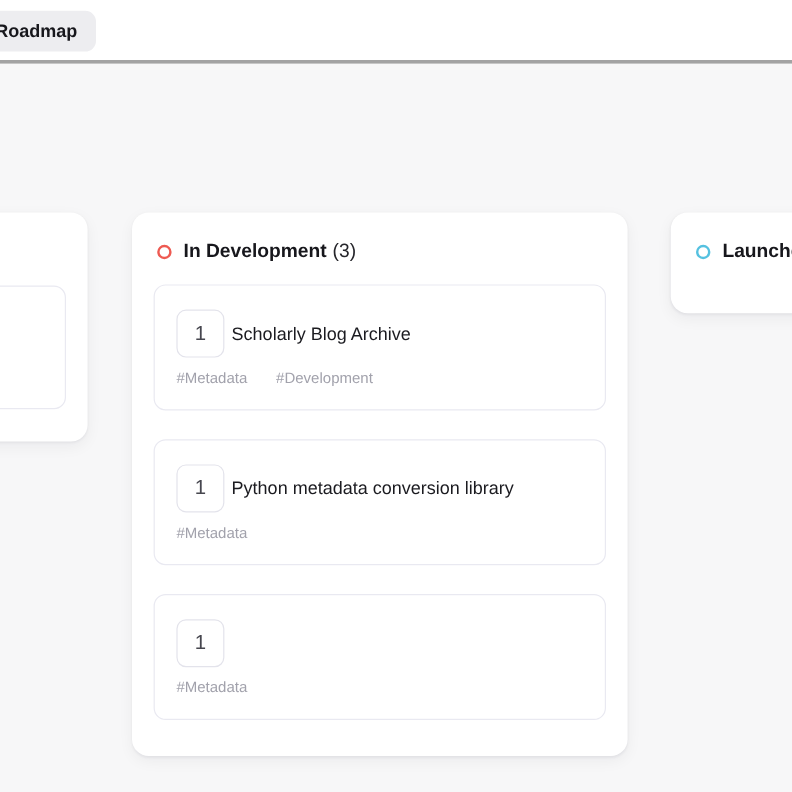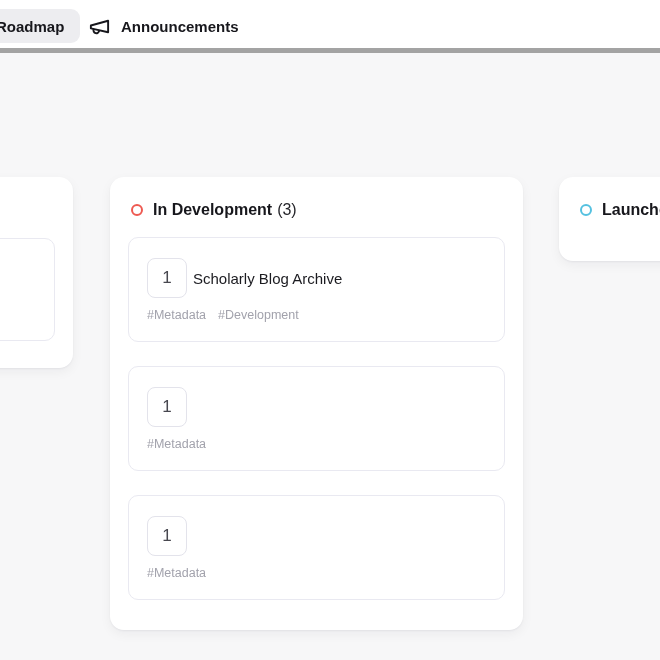--- a/index.html
+++ b/index.html
@@ -9,21 +9,21 @@
     background:#f7f7f8;
     font-family:"Liberation Sans", sans-serif;
     color:#17171c;
   }
 
   
   .topnav {
     position:absolute; top:0; left:0;
     width:660px; height:53px;
     background:#ffffff;
-    border-bottom:5px solid #a3a3a3;
+    border-bottom:3px solid #a3a3a3;
   }
   .tab-pill {
     position:absolute; left:-20px; top:9px;
     height:34px; padding:0 16px;
     background:#ededf0; border-radius:9px;
     display:flex; align-items:center;
     font-size:15px; font-weight:700; color:#17171c;
     white-space:nowrap; cursor:pointer;
   }
   .nav-item {
@@ -85,40 +85,31 @@
     font-size:17px; color:#47474f;
     cursor:pointer;
   }
   .card-title {
     margin-left:6px;
     font-size:15px; font-weight:400; color:#1b1b20;
     white-space:nowrap;
   }
   .card-tags {
     margin-top:10px; margin-left:0;
-    display:flex; gap:12px;
+    display:flex; gap:24px;
     font-size:12.5px; color:#a2a2ac;
     white-space:nowrap;
   }
 </style>
 </head>
 <body>
 
 <div class="topnav">
   <div class="tab-pill">
     <span>Roadmap</span>
-  </div>
-  <div class="nav-item">
-    <span>
-      <svg width="23" height="23" viewBox="0 0 24 24" fill="none" stroke="#17171c" stroke-width="2" stroke-linecap="round" stroke-linejoin="round">
-        <path d="m3 11 18-5v12L3 14v-3z"></path>
-        <path d="M11.6 16.8a3 3 0 1 1-5.8-1.6"></path>
-      </svg>
-    </span>
-    <span>Announcements</span>
   </div>
 </div>
 
 <div class="column col-left">
   <div class="cards">
     <div class="card"></div>
   </div>
 </div>
 
 <div class="column col-mid">
@@ -140,20 +131,21 @@
         <span>#Metadata</span>
         <span>#Development</span>
       </div>
     </div>
 
     <div class="card">
       <div class="card-row">
         <div class="vote-badge">
           <span>1</span>
         </div>
+        <div class="card-title">Python metadata conversion library</div>
       </div>
       <div class="card-tags">
         <span>#Metadata</span>
       </div>
     </div>
 
     <div class="card">
       <div class="card-row">
         <div class="vote-badge">
           <span>1</span>

